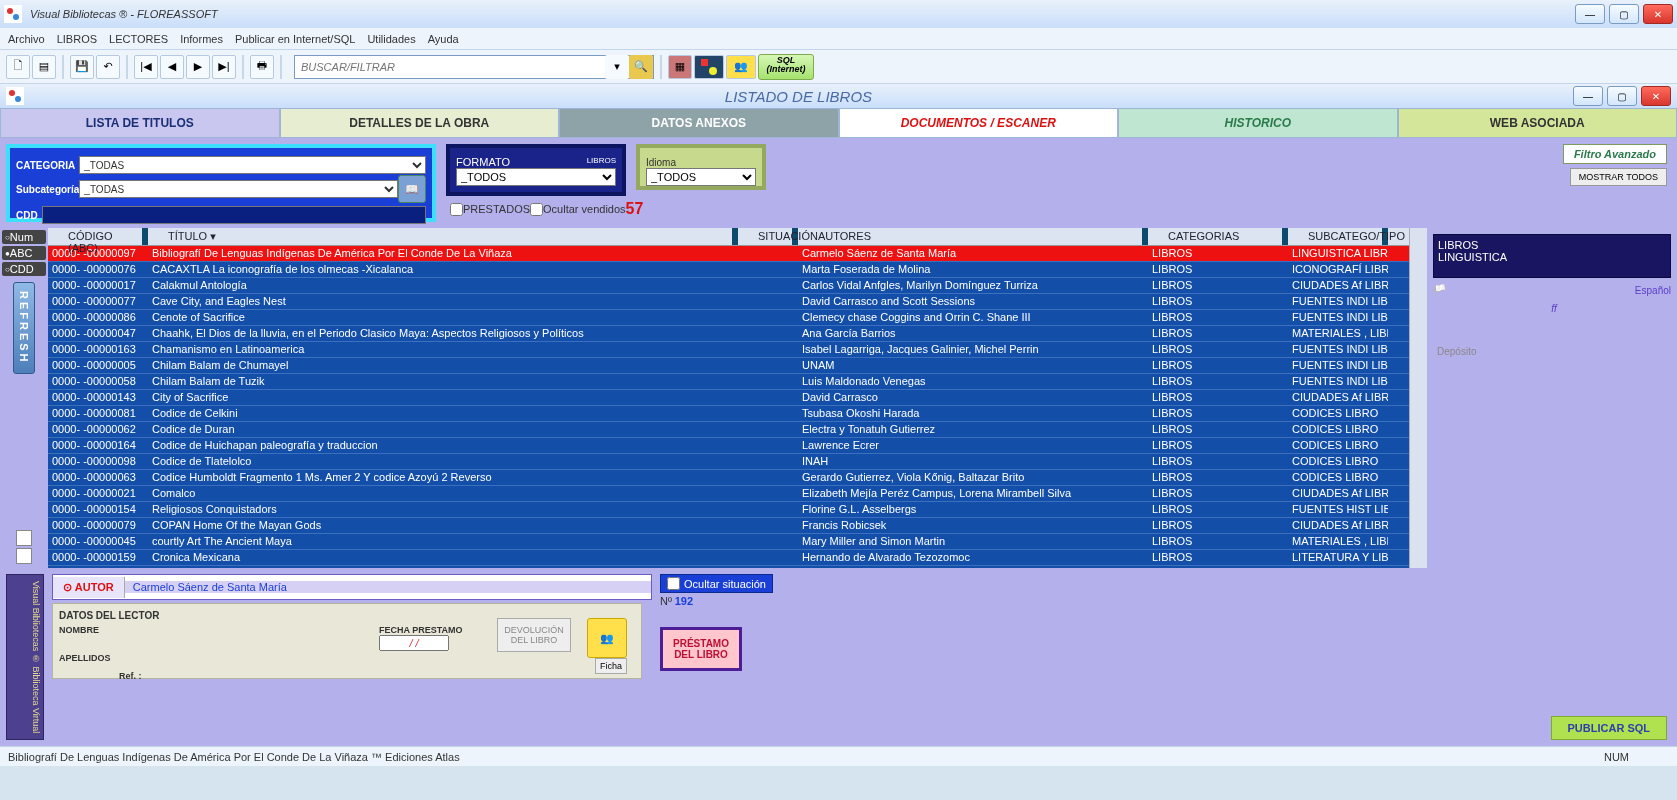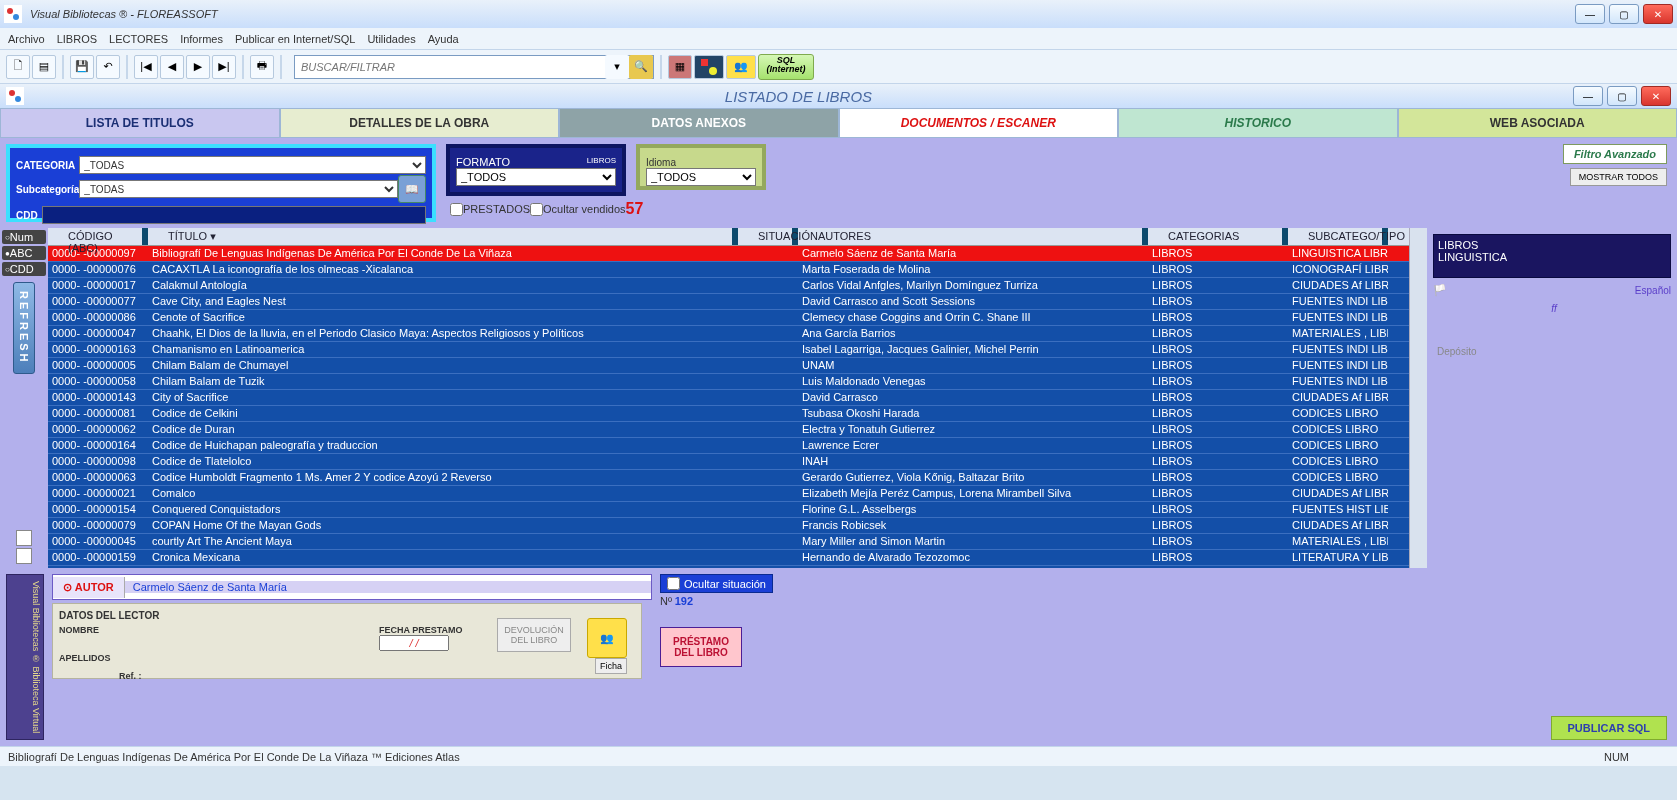--- a/index.html
+++ b/index.html
@@ -59,21 +59,21 @@
 .scrollbar{width:18px;background:#d9e2ee;border-left:1px solid #aab}
 .bottom{background:#b3b0ec;padding:6px;display:flex;gap:8px;align-items:flex-start;position:relative}
 .authorbar{width:600px;height:26px;border:1px solid #6c5bc5;display:flex;align-items:center;background:#fff}
 .authorbar .lbl{background:#e8e4fa;color:#d11;font-weight:bold;padding:4px 10px;border-right:1px solid #aaa}
 .authorbar .val{flex:1;padding:0 8px;color:#1a3fd6;background:#d6d1f4}
 .loanpanel{background:#e8e7d8;border:1px solid #b5b49f;padding:6px;width:590px;height:76px;position:relative}
 .loanpanel .hdr{font-weight:bold;font-size:10px;color:#333}
 .loanpanel label{font-size:9px;font-weight:bold;color:#333}
 .devbtn{position:absolute;right:70px;top:14px;background:#eee;border:1px solid #aaa;padding:6px;font-size:9px;color:#888;text-align:center;width:74px}
 .personico{position:absolute;right:14px;top:14px;width:40px;height:40px;background:#ffe04a;border:1px solid #c9a800;border-radius:3px;display:flex;align-items:center;justify-content:center}
-.loanbtn{background:#ffc6cd;border:1px solid #4c1d95;padding:8px;font-size:10px;font-weight:bold;color:#b13;width:82px;text-align:center}
+.loanbtn{background:#ffc6cd;border:3px solid #4c1d95;padding:8px;font-size:10px;font-weight:bold;color:#b13;width:82px;text-align:center}
 .publbtn{position:absolute;right:10px;bottom:6px;background:#b0e24f;border:1px solid #7faa2e;padding:5px 16px;font-size:11px;font-weight:bold;color:#2d3eae}
 .status{height:20px;background:#edf4fb;border-top:1px solid #c3d5ea;display:flex;align-items:center;padding:0 8px;font-size:10px;color:#333}
 .status .r{margin-left:auto;margin-right:40px}
 .tabstrip{width:38px;background:#4d418f;writing-mode:vertical-rl;color:#e6d98c;font-size:9px;padding:6px 2px;border:1px solid #2e2560}
 .ocultsit{font-size:10px;color:#fff;background:#1a3fd6;padding:2px 6px;display:inline-flex;align-items:center;gap:4px;border:1px solid #0a2a90}
 .nline{font-size:10px;color:#333;margin-top:2px}
 .nline b{color:#1a3fd6}
 svg{display:block}
 </style>
 </head>
@@ -345,21 +345,21 @@
         <div class="row">
           <div class="c-code">0000-  -00000021</div>
           <div class="c-title">Comalco</div>
           <div class="c-sit"></div>
           <div class="c-aut">Elizabeth Mejía Peréz Campus, Lorena Mirambell Silva</div>
           <div class="c-cat">LIBROS</div>
           <div class="c-sub">CIUDADES Af LIBRO</div>
         </div>
         <div class="row">
           <div class="c-code">0000-  -00000154</div>
-          <div class="c-title">Conquered Conquistadors</div>
+          <div class="c-title">Religiosos Conquistadors</div>
           <div class="c-sit"></div>
           <div class="c-aut">Florine G.L. Asselbergs</div>
           <div class="c-cat">LIBROS</div>
           <div class="c-sub">FUENTES HIST LIBRO</div>
         </div>
         <div class="row">
           <div class="c-code">0000-  -00000079</div>
           <div class="c-title">COPAN Home Of the Mayan Gods</div>
           <div class="c-sit"></div>
           <div class="c-aut">Francis Robicsek</div>

